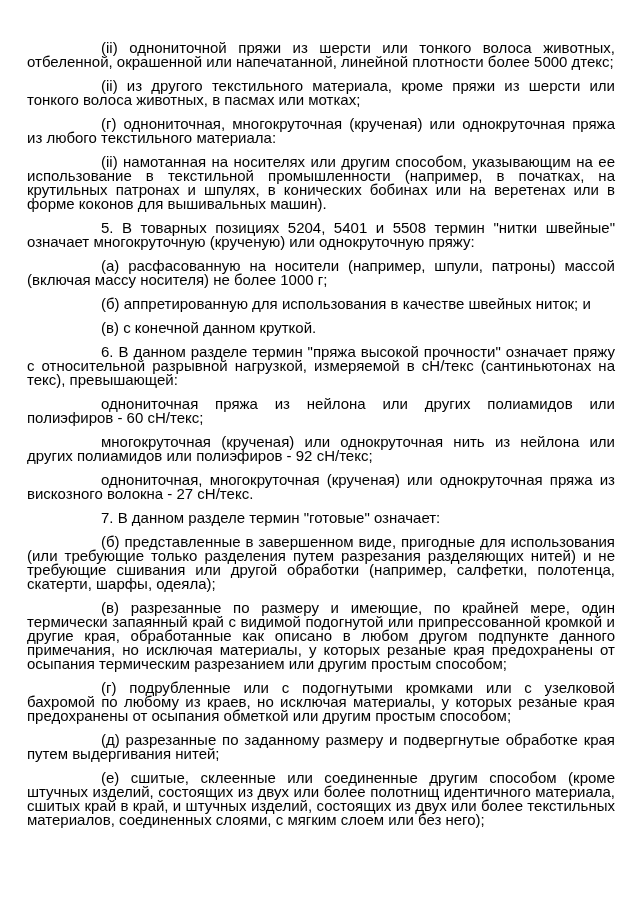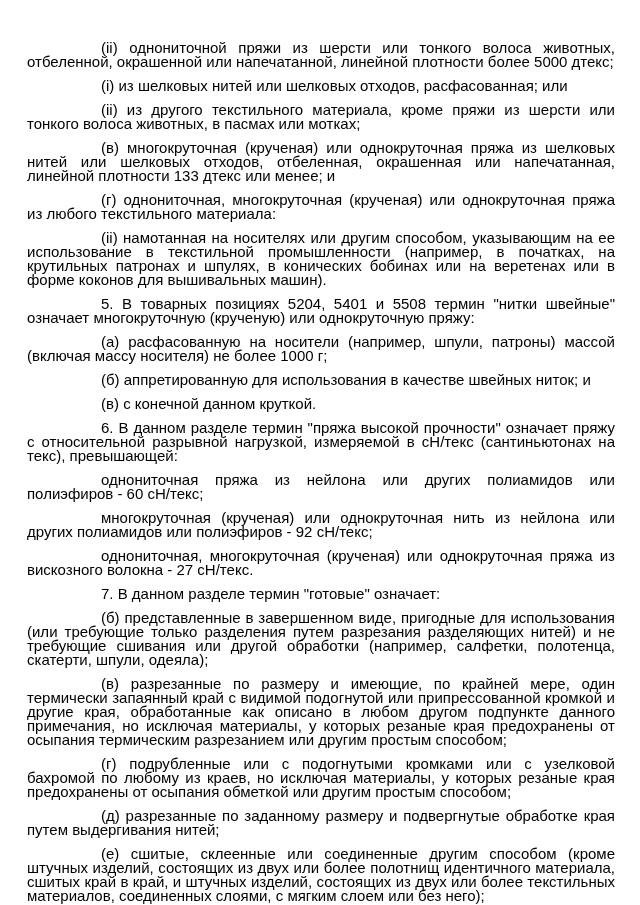--- a/index.html
+++ b/index.html
@@ -32,25 +32,23 @@
 </style>
 </head>
 <body>
 
 <main class="page">
   <div>
 
       <p>(ii) однониточной пряжи из шерсти или тонкого волоса животных, отбеленной, окрашенной или напечатанной, линейной плотности более 5000 дтекс;</p>
 
 
-      <p>(i) из шелковых нитей или шелковых отходов, расфасованная; или</p>
 
       <p>(ii) из другого текстильного материала, кроме пряжи из шерсти или тонкого волоса животных, в пасмах или мотках;</p>
 
-      <p>(в) многокруточная (крученая) или однокруточная пряжа из шелковых нитей или шелковых отходов, отбеленная, окрашенная или напечатанная, линейной плотности 133 дтекс или менее; и</p>
 
       <p>(г) однониточная, многокруточная (крученая) или однокруточная пряжа из любого текстильного материала:</p>
 
 
       <p>(ii) намотанная на носителях или другим способом, указывающим на ее использование в текстильной промышленности (например, в початках, на крутильных патронах и шпулях, в конических бобинах или на веретенах или в форме коконов для вышивальных машин).</p>
 
       <p>5. В товарных позициях 5204, 5401 и 5508 термин "нитки швейные" означает многокруточную (крученую) или однокруточную пряжу:</p>
 
       <p>(а) расфасованную на носители (например, шпули, патроны) массой (включая массу носителя) не более 1000 г;</p>
 
@@ -62,21 +60,21 @@
 
       <p>однониточная пряжа из нейлона или других полиамидов или полиэфиров - 60 сН/текс;</p>
 
       <p>многокруточная (крученая) или однокруточная нить из нейлона или других полиамидов или полиэфиров - 92 сН/текс;</p>
 
       <p>однониточная, многокруточная (крученая) или однокруточная пряжа из вискозного волокна - 27 сН/текс.</p>
 
       <p>7. В данном разделе термин "готовые" означает:</p>
 
 
-      <p>(б) представленные в завершенном виде, пригодные для использования (или требующие только разделения путем разрезания разделяющих нитей) и не требующие сшивания или другой обработки (например, салфетки, полотенца, скатерти, шпули, одеяла);</p>
+      <p>(б) представленные в завершенном виде, пригодные для использования (или требующие только разделения путем разрезания разделяющих нитей) и не требующие сшивания или другой обработки (например, салфетки, полотенца, скатерти, шарфы, одеяла);</p>
 
       <p>(в) разрезанные по размеру и имеющие, по крайней мере, один термически запаянный край с видимой подогнутой или припрессованной кромкой и другие края, обработанные как описано в любом другом подпункте данного примечания, но исключая материалы, у которых резаные края предохранены от осыпания термическим разрезанием или другим простым способом;</p>
 
       <p>(г) подрубленные или с подогнутыми кромками или с узелковой бахромой по любому из краев, но исключая материалы, у которых резаные края предохранены от осыпания обметкой или другим простым способом;</p>
 
       <p>(д) разрезанные по заданному размеру и подвергнутые обработке края путем выдергивания нитей;</p>
 
       <p>(е) сшитые, склеенные или соединенные другим способом (кроме штучных изделий, состоящих из двух или более полотнищ идентичного материала, сшитых край в край, и штучных изделий, состоящих из двух или более текстильных материалов, соединенных слоями, с мягким слоем или без него);</p>
     </div>
 </main>

